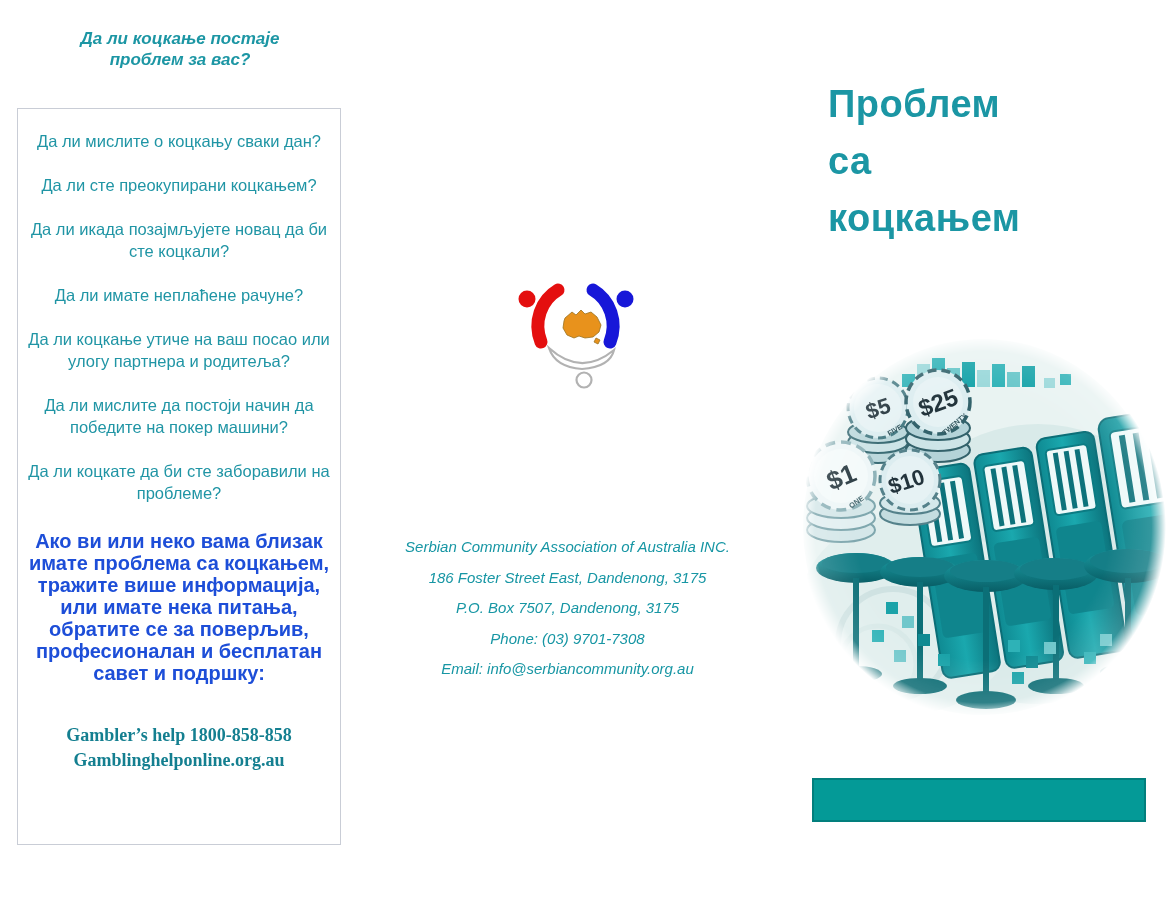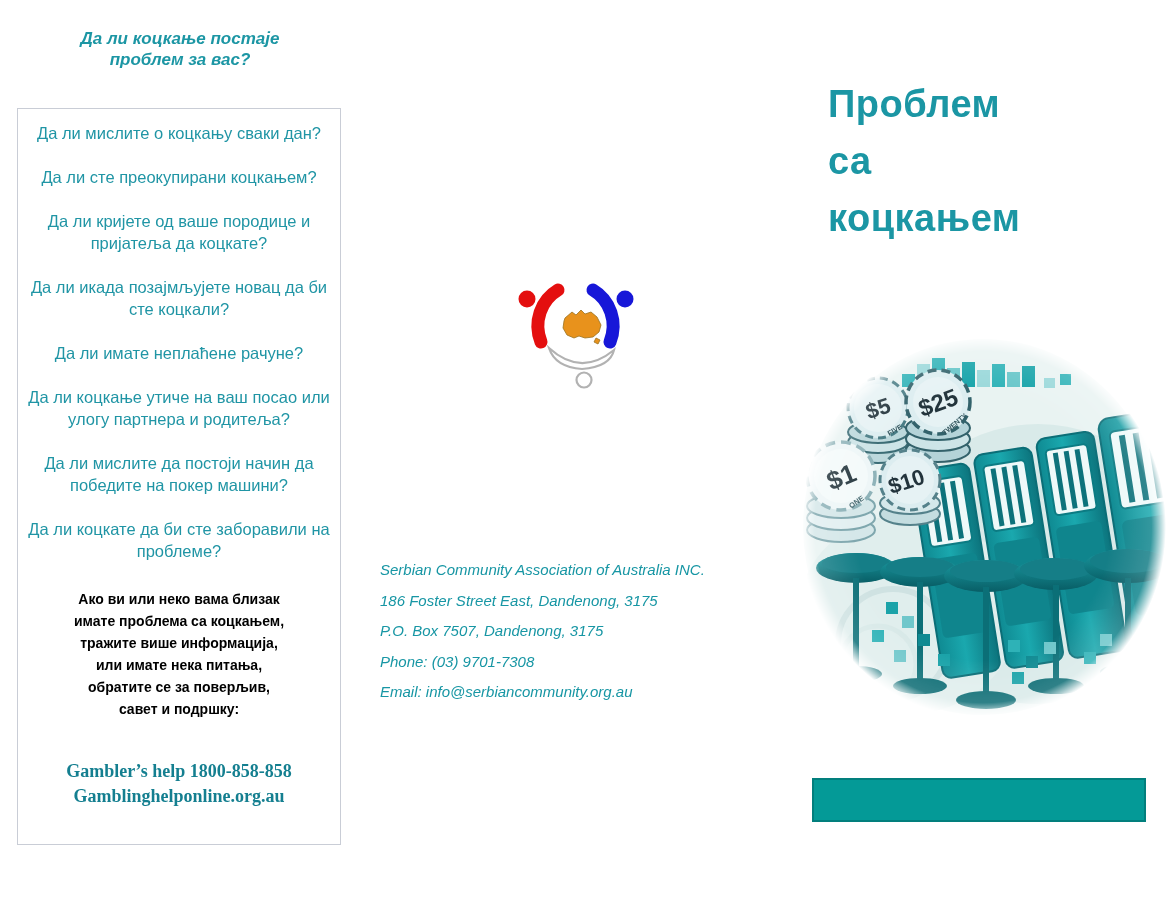--- a/index.html
+++ b/index.html
@@ -10,40 +10,40 @@
   }
   
   .left-title{
     position:absolute;top:28px;left:0;width:360px;
     text-align:center;font-size:17px;font-weight:bold;
     color:#1c96a4;line-height:21px;font-style:italic;
   }
   .question-box{
     position:absolute;left:17px;top:108px;width:324px;height:737px;
     box-sizing:border-box;border:1px solid #c9cdd6;background:#fff;
-    text-align:center;padding-top:13px;
+    text-align:center;padding-top:21px;
   }
   .question{
     font-size:16.5px;line-height:22px;color:#2095a5;
     margin:0 6px 22px 6px;
   }
   .advice{
-    margin-top:26px;font-weight:bold;font-size:14px;line-height:22px;
-    color:#000000;
+    margin-top:26px;font-weight:bold;font-size:20px;line-height:22px;
+    color:#1d4ed8;
   }
   .helpline{
     margin-top:39px;
     font-family:"Liberation Serif","DejaVu Serif",serif;
     font-weight:bold;font-size:18px;line-height:25px;color:#147f90;
   }
   
   .logo{position:absolute;left:503px;top:276px;width:140px;height:118px;}
   .contact{
     position:absolute;left:380px;top:538px;width:375px;
-    text-align:left;font-style:italic;font-size:15px;color:#1796a4;margin-top:23px;
+    text-align:center;font-style:italic;font-size:15px;color:#1796a4;
   }
   .contact div{margin-bottom:13.5px;}
   
   .right-title{
     position:absolute;left:828px;top:76px;width:324px;
     color:#1b96a4;font-size:38px;font-weight:bold;
     line-height:57px;letter-spacing:0.5px;
   }
   .machine-image{position:absolute;left:798px;top:334px;width:370px;height:386px;}
   .teal-bar{
@@ -55,33 +55,33 @@
 <body>
 
 <div class="left-title">
   <div>Да ли коцкање постаје</div>
   <div>проблем за вас?</div>
 </div>
 
 <div class="question-box">
   <div class="question">Да ли мислите о коцкању сваки дан?</div>
   <div class="question">Да ли сте преокупирани коцкањем?</div>
-  <div class="question">Да ли кријете од ваше породице и пријатеља да коцкате?</div>
   <div class="question">Да ли икада позајмљујете новац да би сте коцкали?</div>
   <div class="question">Да ли имате неплаћене рачуне?</div>
   <div class="question">Да ли коцкање утиче на ваш посао или улогу партнера и родитеља?</div>
   <div class="question">Да ли мислите да постоји начин да победите на покер машини?</div>
   <div class="question">Да ли коцкате да би сте заборавили на проблеме?</div>
 
   <div class="advice">
     <div>Ако ви или неко вама близак</div>
     <div>имате проблема са коцкањем,</div>
     <div>тражите више информација,</div>
     <div>или имате нека питања,</div>
     <div>обратите се за поверљив,</div>
+    <div>професионалан и бесплатан</div>
     <div>савет и подршку:</div>
   </div>
 
   <div class="helpline">
     <div>Gambler’s help 1800-858-858</div>
     <div>Gamblinghelponline.org.au</div>
   </div>
 </div>
 
 <svg class="logo" viewBox="0 0 140 118" aria-hidden="true">

